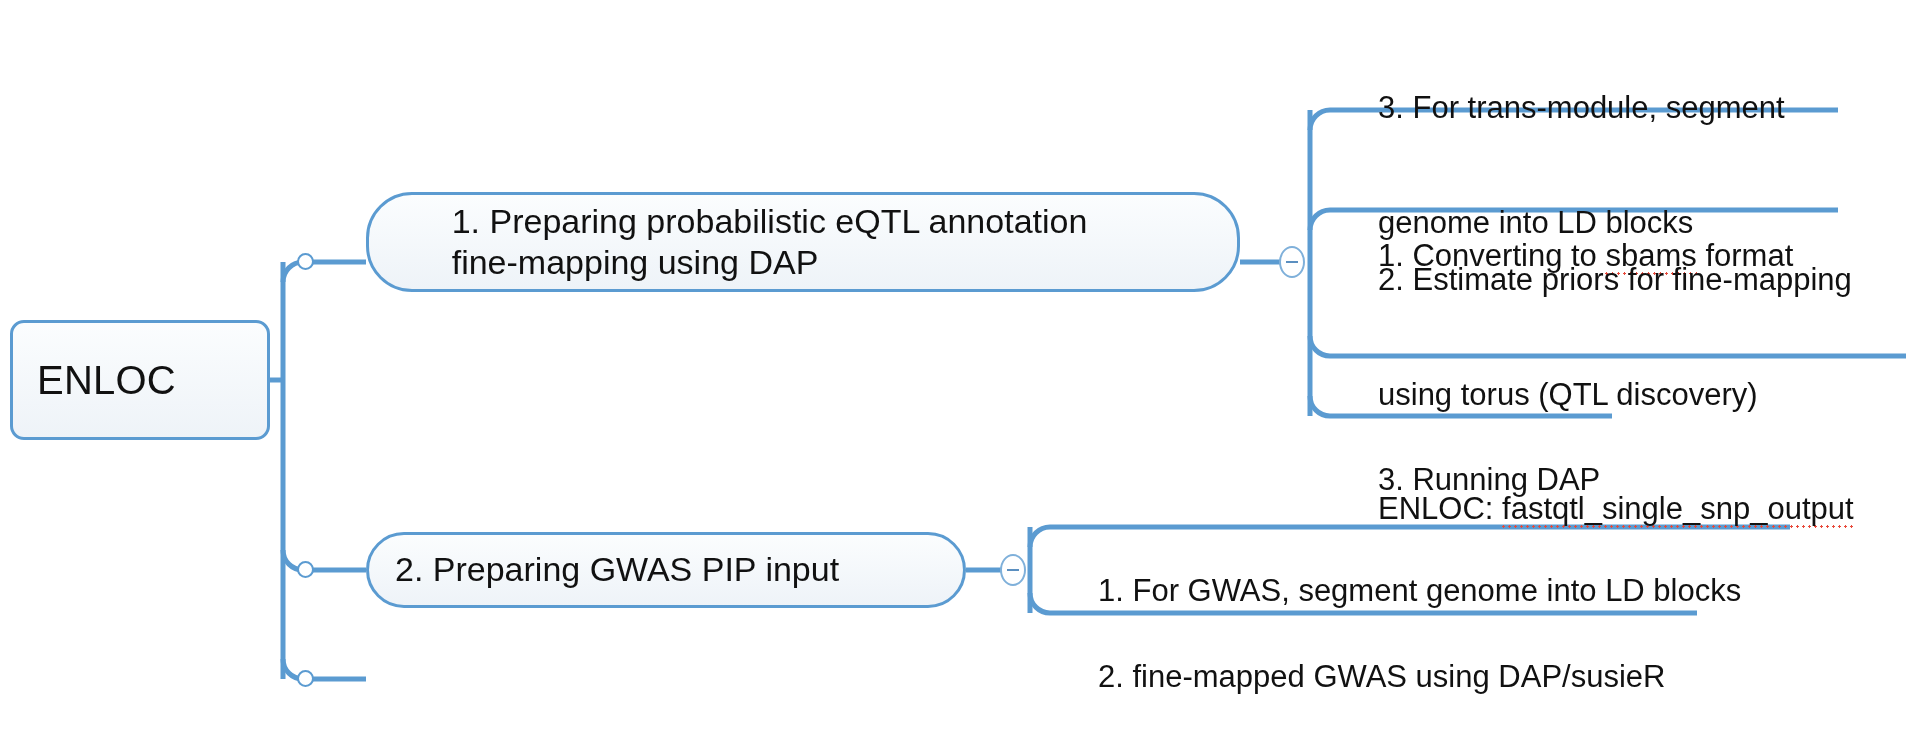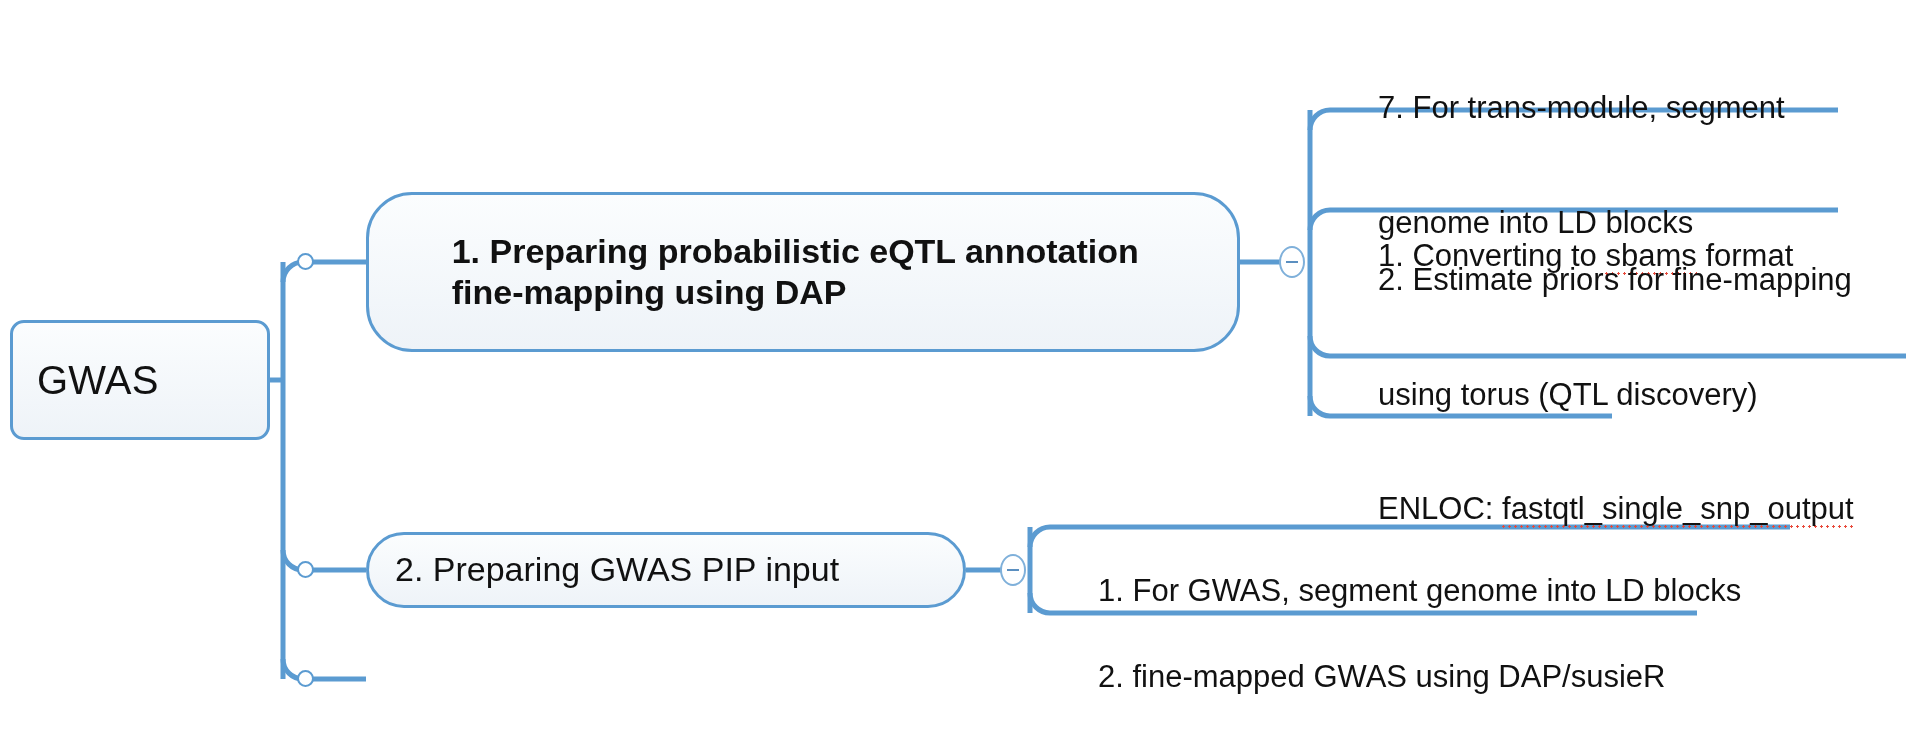--- a/index.html
+++ b/index.html
@@ -148,55 +148,58 @@
       <line x1="1370" y1="110" x2="1838" y2="110"></line>
       <line x1="1370" y1="210" x2="1838" y2="210"></line>
       <line x1="1370" y1="356" x2="1906" y2="356"></line>
       <line x1="1370" y1="416" x2="1612" y2="416"></line>
       <line x1="1090" y1="527" x2="1790" y2="527"></line>
       <line x1="1090" y1="613" x2="1697" y2="613"></line>
     </g>
   </svg>
 
   <div class="node node-root" style="left:10px; top:320px; width:260px; height:120px;">
-    <span>GWAS</span>
-  </div>
-
-  <div class="node node-branch two-line" style="left:366px; top:192px; width:874px; height:160px;font-weight:bold;">
+    <span>ENLOC</span>
+  </div>
+
+  <div class="node node-branch two-line" style="left:366px; top:192px; width:874px; height:100px;">
     <span style="display:block;">
       <span class="ln">1. Preparing probabilistic eQTL annotation</span>
       <span class="ln">fine-mapping using DAP</span>
     </span>
   </div>
   <div class="bullet" style="left:297px; top:253px;"></div>
   <div class="toggle" style="left:1279px; top:246px;"></div>
 
   <div class="node node-branch" style="left:366px; top:532px; width:600px; height:76px;">
     <span>2. Preparing GWAS PIP input</span>
   </div>
   <div class="bullet" style="left:297px; top:561px;"></div>
   <div class="toggle" style="left:1000px; top:554px;"></div>
 
   <div class="bullet" style="left:297px; top:670px;"></div>
 
   <div class="leaf" style="left:1378px; top:13px; width:520px;">
-    <span class="ln">7. For trans-module, segment</span>
+    <span class="ln">3. For trans-module, segment</span>
     <span class="ln">genome into LD blocks</span>
   </div>
 
   <div class="leaf" style="left:1378px; top:113px; width:520px;margin-top:48px;">
     <span class="ln"><span>1. Converting to </span><span class="sp">sbams</span><span> format</span></span>
   </div>
 
   <div class="leaf" style="left:1378px; top:185px; width:540px;">
     <span class="ln">2. Estimate priors for fine-mapping</span>
     <span class="ln">using torus (QTL discovery)</span>
     <span class="ln"><span>ENLOC: </span><span class="sp">fastqtl_single_snp_output</span></span>
   </div>
 
+  <div class="leaf" style="left:1378px; top:385px; width:300px;">
+    <span class="ln">3. Running DAP</span>
+  </div>
 
   <div class="leaf" style="left:1098px; top:496px; width:720px;">
     <span class="ln">1. For GWAS, segment genome into LD blocks</span>
   </div>
 
   <div class="leaf" style="left:1098px; top:582px; width:720px;">
     <span class="ln">2. fine-mapped GWAS using DAP/susieR</span>
   </div>
 
 </div>

